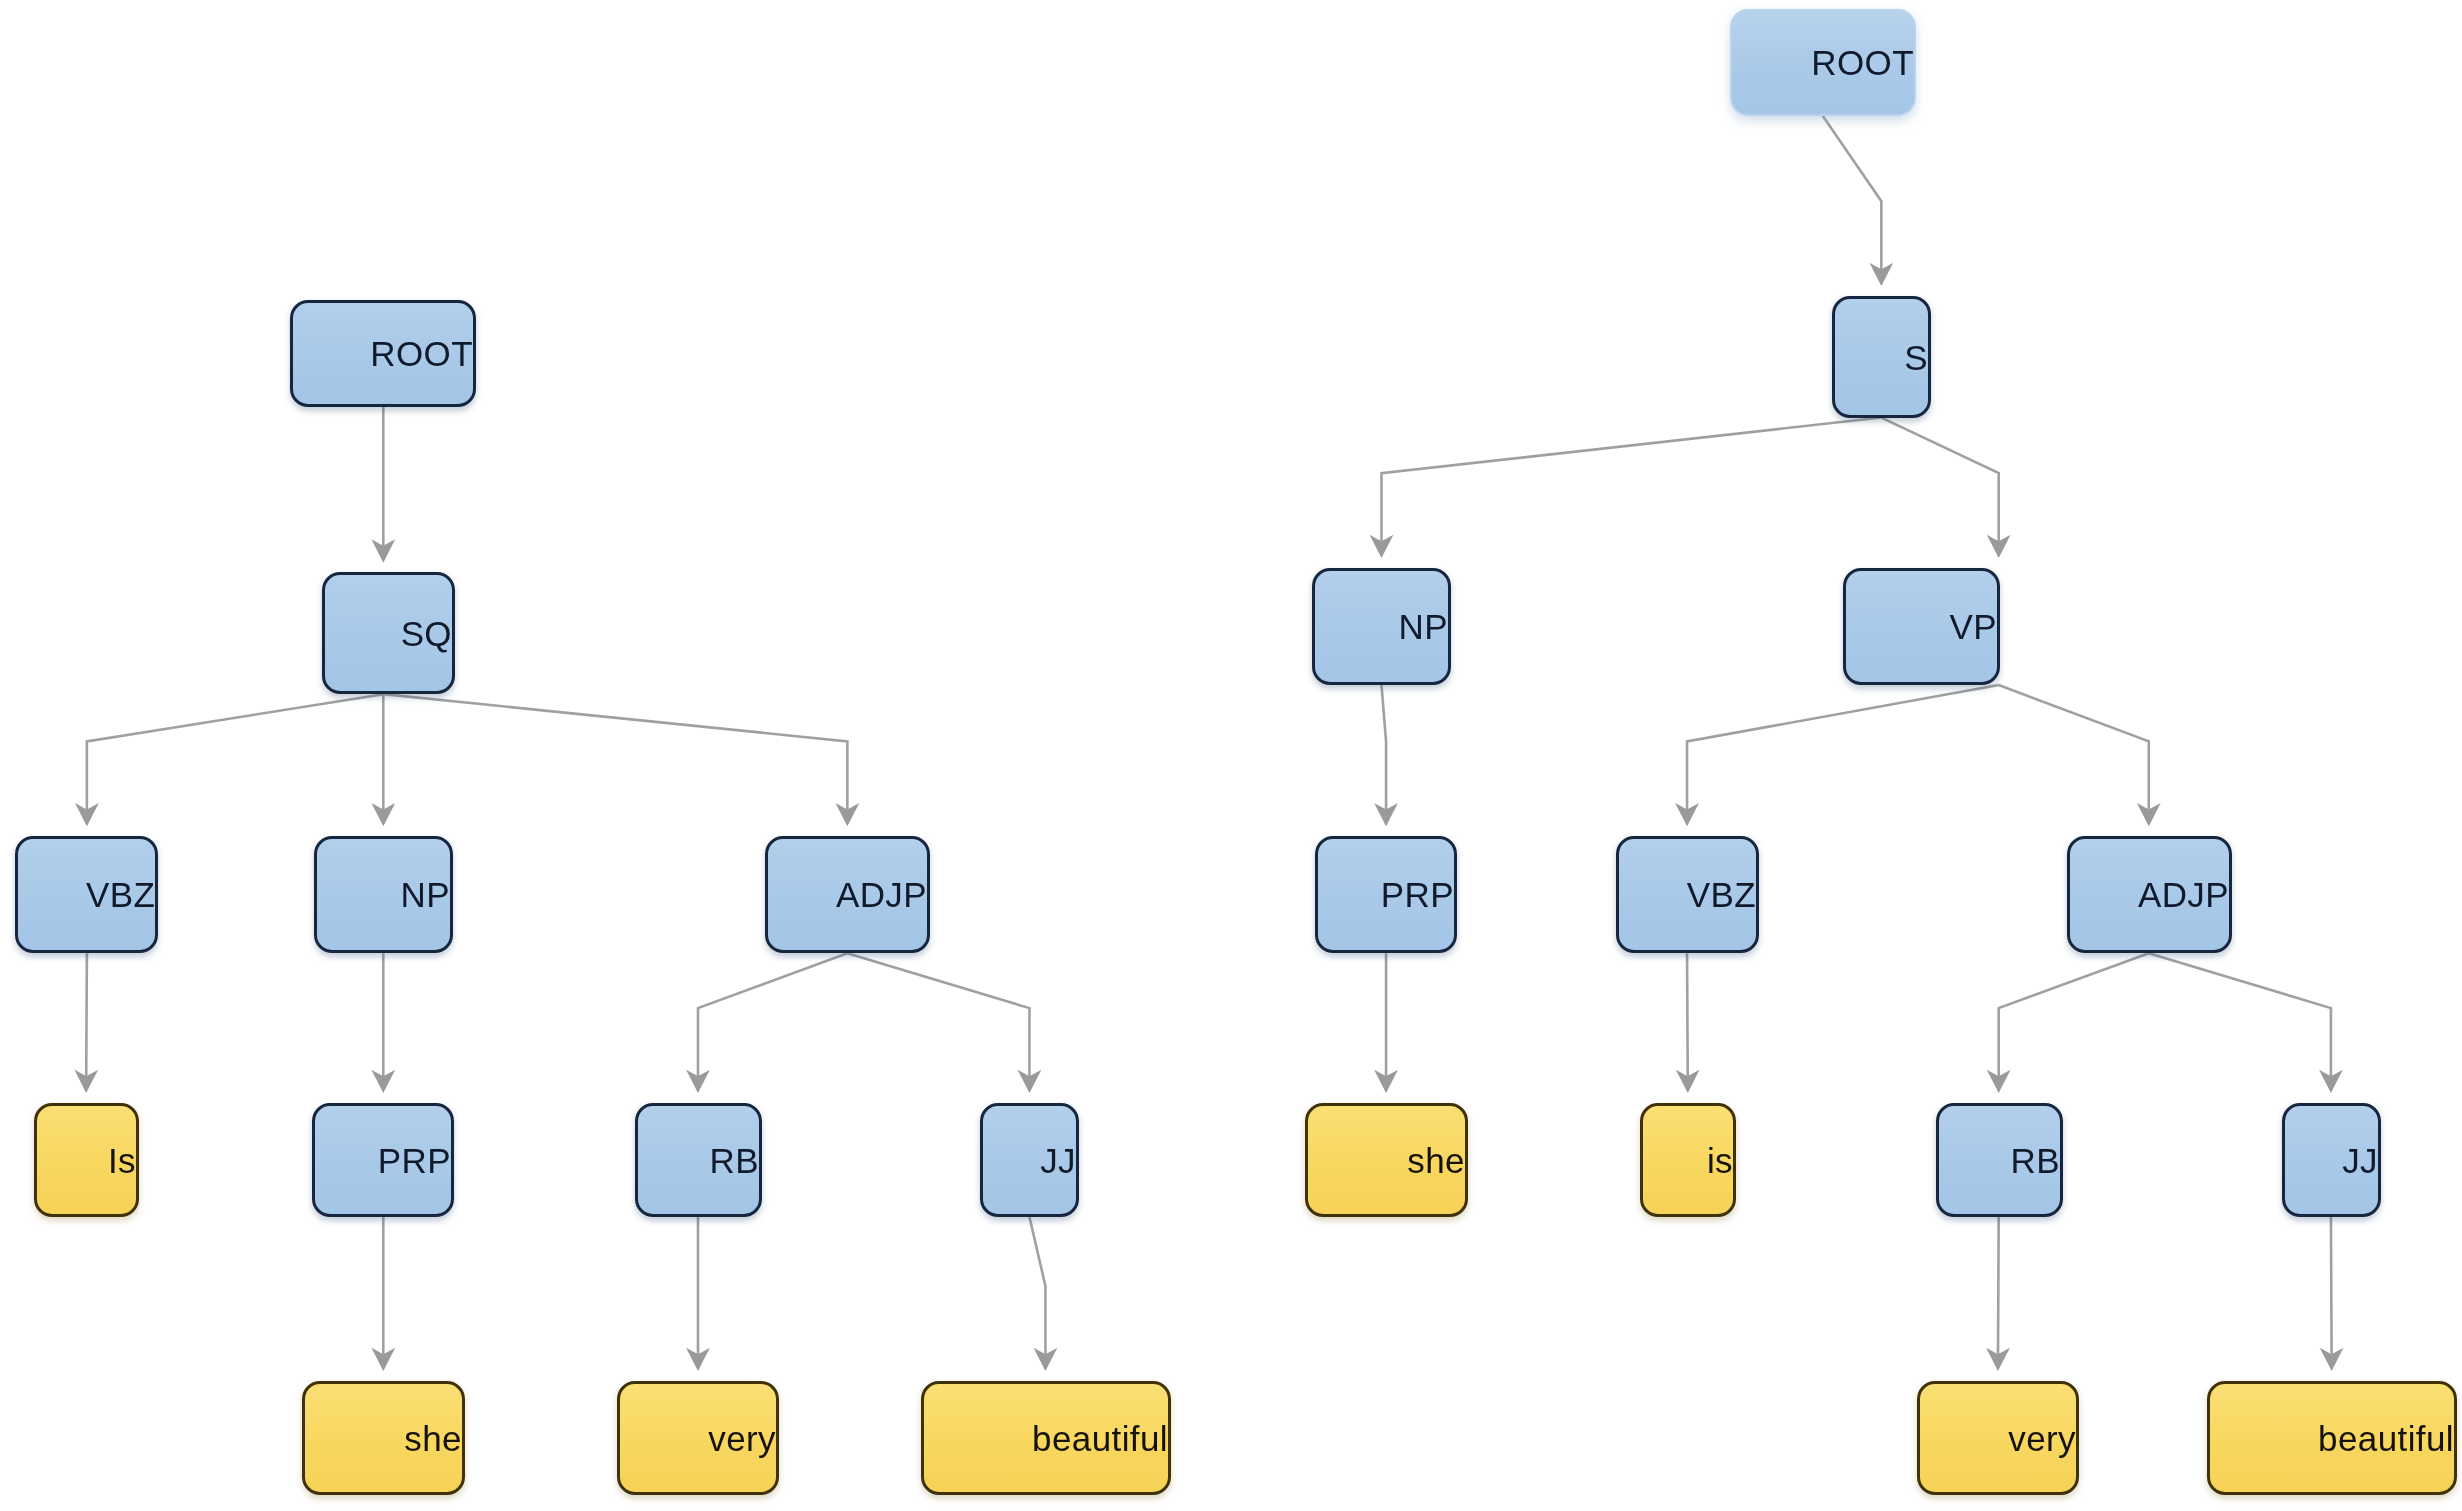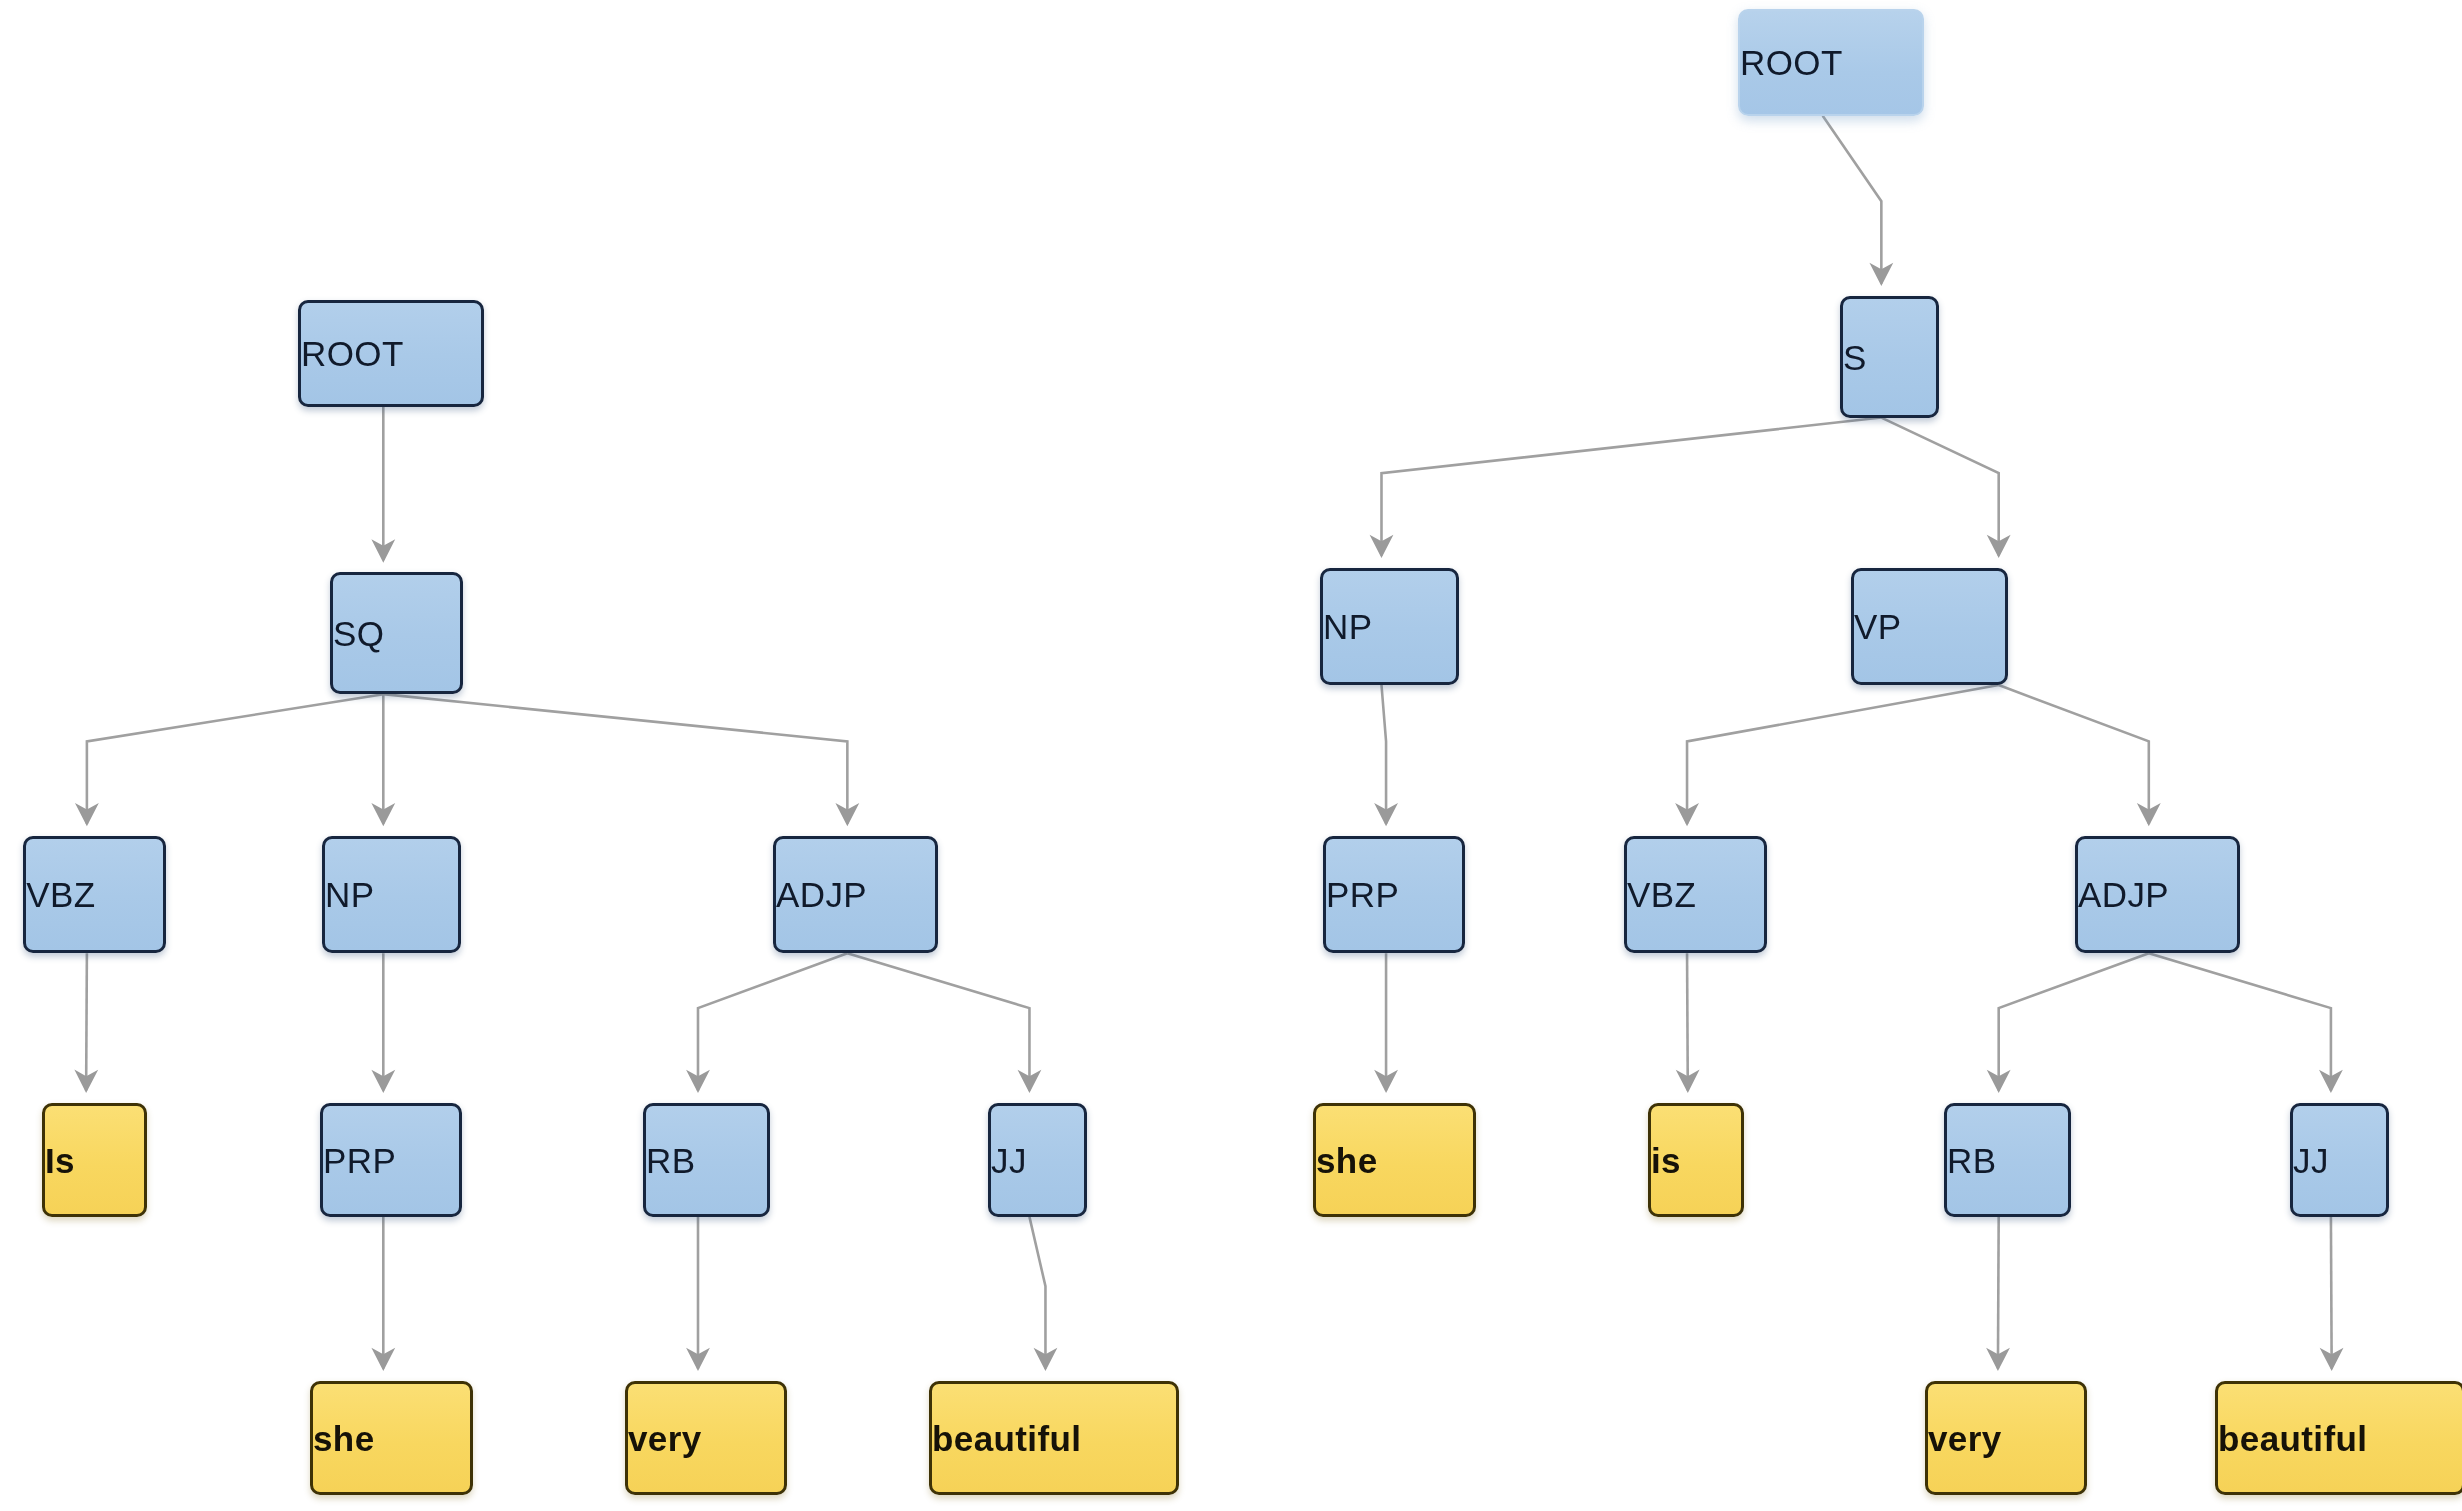--- a/index.html
+++ b/index.html
@@ -23,46 +23,44 @@
     top: 0;
     width: 2462px;
     height: 1511px;
     pointer-events: none;
   }
   .node {
     position: absolute;
     box-sizing: border-box;
     display: flex;
     align-items: center;
-    justify-content: flex-start;
-    border-radius: 10px;
+    justify-content: flex-end;
+    border-radius: 18px;
     font-size: 35px;
     line-height: 1;
     letter-spacing: 0.4px;
     white-space: nowrap;
     z-index: 5;
-    margin-left: 8px;
   }
   .node.nonterm {
     background: linear-gradient(180deg, #b2cfeb 0%, #a9c9e8 52%, #a3c5e6 100%);
     border: 3px solid #17263f;
     color: #101a2b;
     box-shadow: 0 3.8px 6.9px rgba(60,90,130,0.30);
   }
   .node.nonterm.soft {
     border: 2.3px solid #b9d3ec;
     background: linear-gradient(180deg, #b7d2ec 0%, #a9c9e8 60%, #a5c6e7 100%);
     box-shadow: 0 4.6px 10.7px rgba(120,160,200,0.35);
   }
   .node.term {
     background: linear-gradient(180deg, #fbdf74 0%, #f8d75f 55%, #f6d257 100%);
     border: 3px solid #3e3206;
     color: #161208;
     box-shadow: 0 3.8px 6.9px rgba(150,130,60,0.30);
-    font-weight: bold;
   }
 </style>
 </head>
 <body>
 
 <div id="canvas">
   <svg id="edge-layer" viewBox="0 0 3231 1983" xmlns="http://www.w3.org/2000/svg">
     <defs>
       <marker id="arrowhead" markerWidth="11" markerHeight="11" refX="8.6" refY="5" orient="auto" markerUnits="strokeWidth">
         <path d="M 0.6 0.4 L 9.6 5 L 0.6 9.6 L 3.1 5 Z" fill="#9a9a9a"></path>

